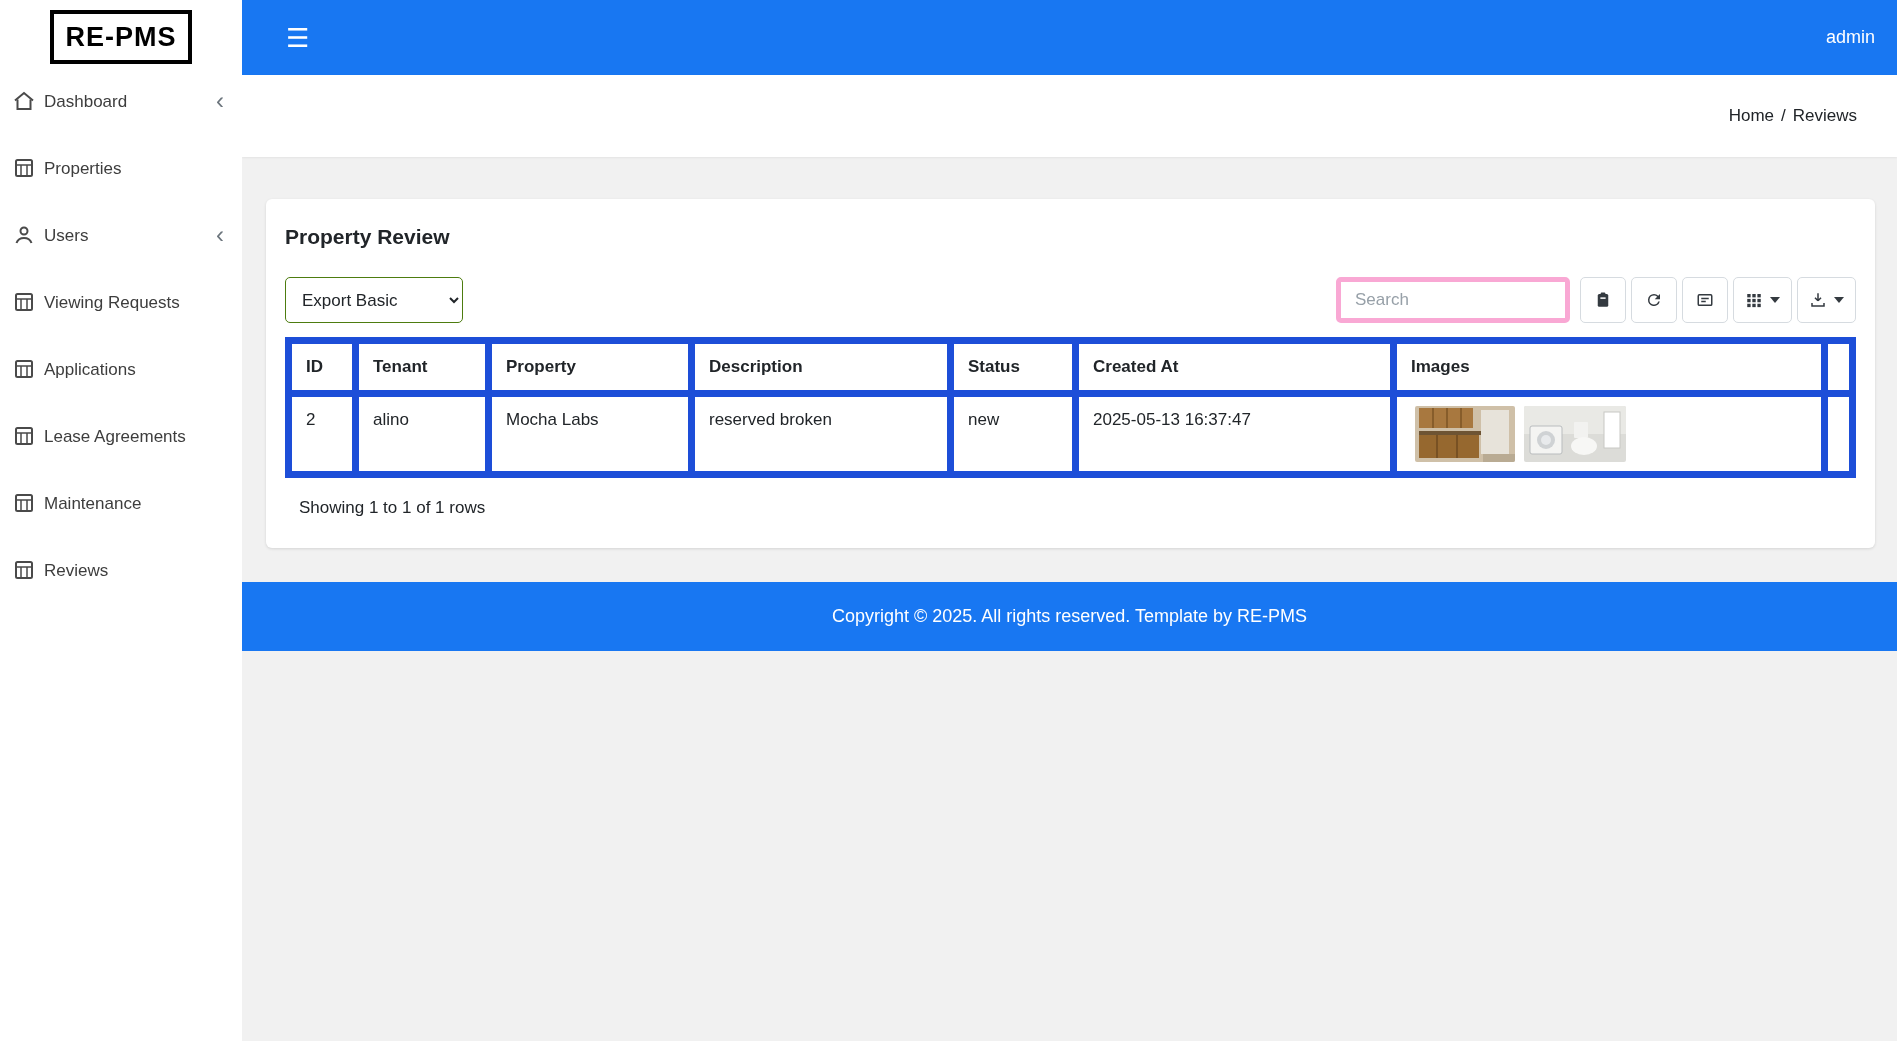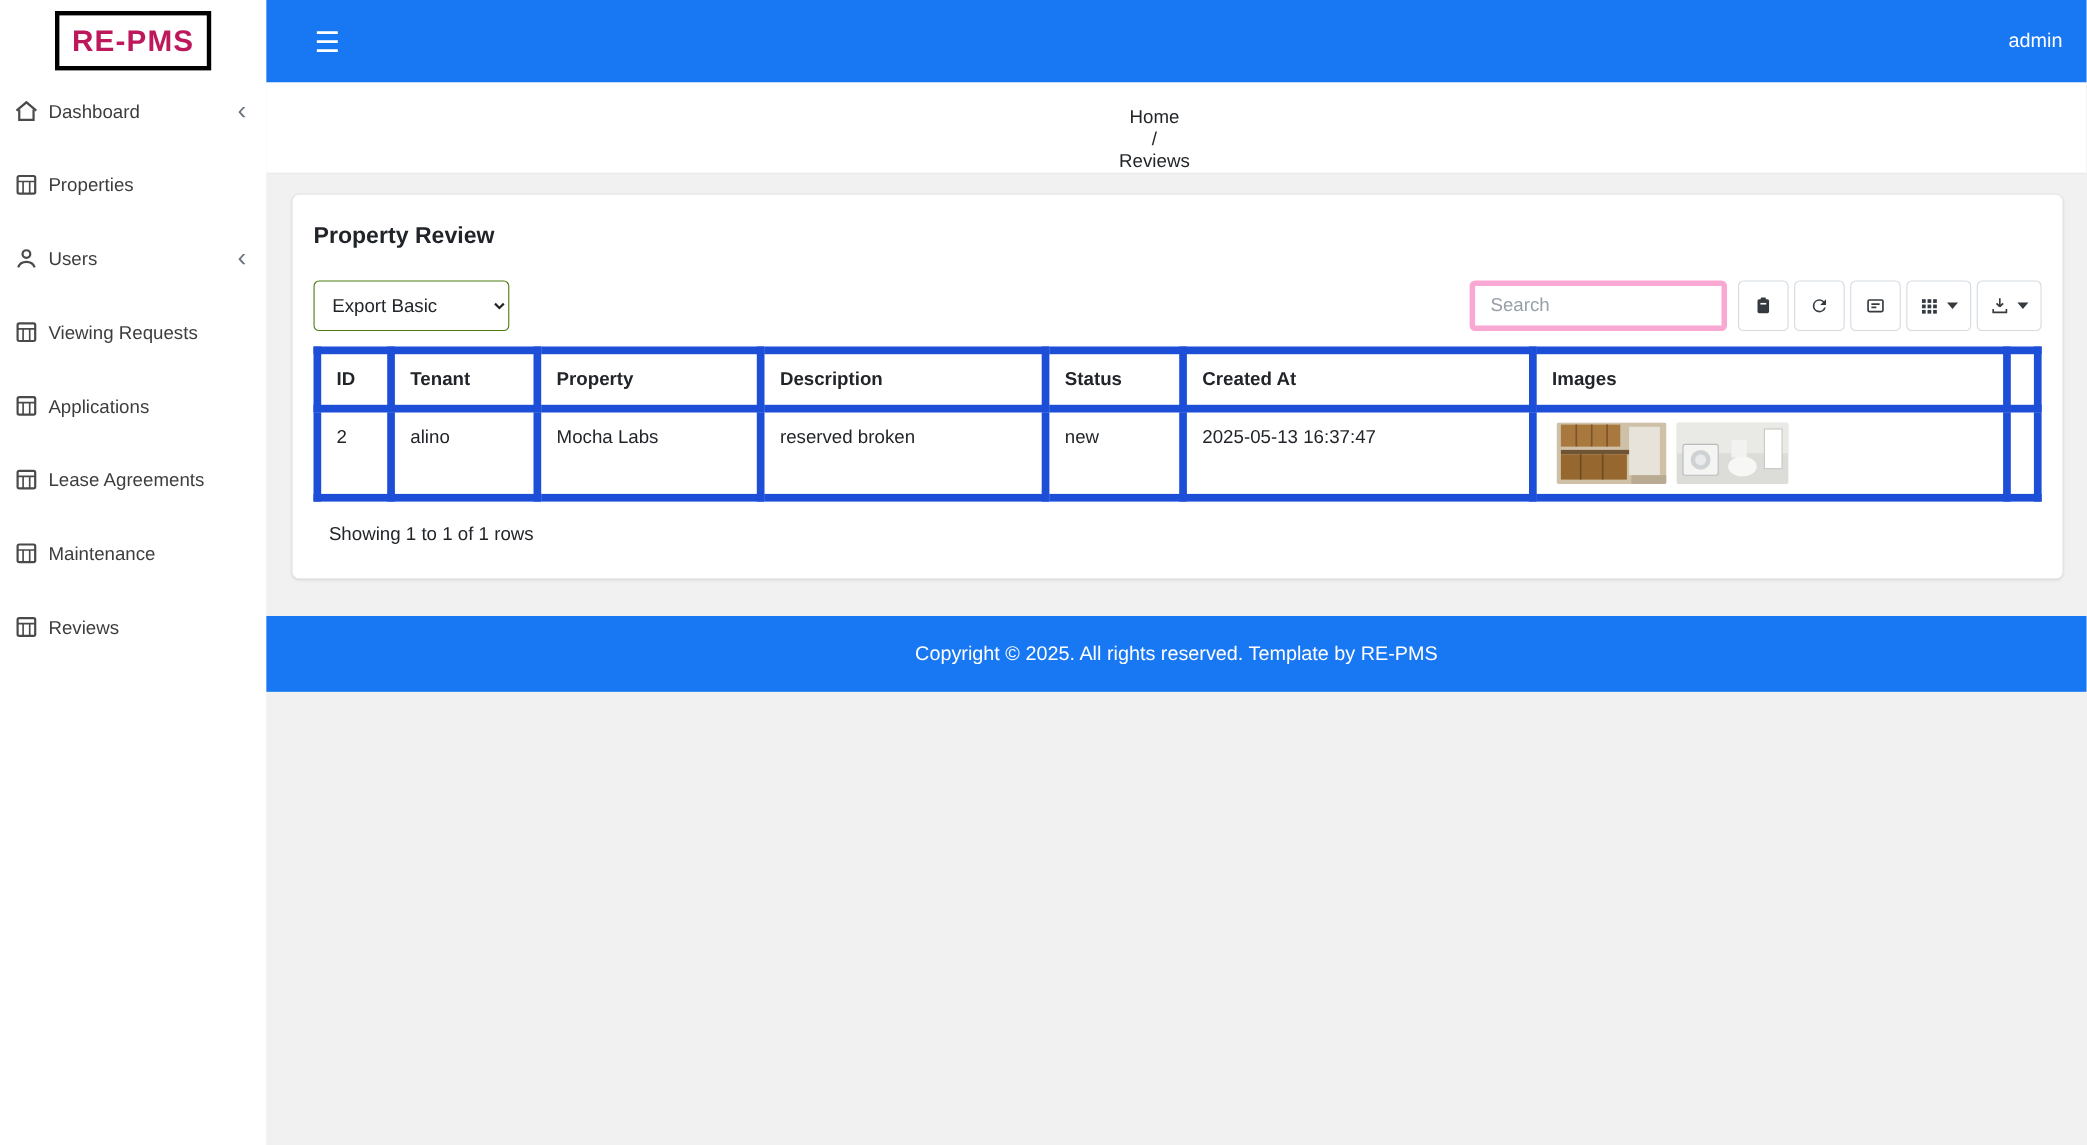--- a/index.html
+++ b/index.html
@@ -13,21 +13,21 @@
   }
   .app { display: flex; min-height: 100vh; width: 100%; }
 
   
   .sidebar {
     width: 242px; min-width: 242px; background: #fff; z-index: 2;
   }
   .logo {
     width: 142px; height: 54px; margin: 10px auto 4px;
     border: 4px solid #000; display: flex; align-items: center; justify-content: center;
-    font-weight: 700; font-size: 27px; letter-spacing: 1px; color: #be185d;
+    font-weight: 700; font-size: 27px; letter-spacing: 1px; color: #000000;
     cursor: pointer; background: #fff;
   }
   .side-nav { margin-top: 4px; }
   .nav-item {
     display: block; position: relative;
     padding: 21px 38px 21px 12px;
     color: #3d3d3d; text-decoration: none; line-height: 1.35; cursor: pointer;
   }
   .nav-item .icon {
     display: inline-block; width: 24px; height: 24px; vertical-align: -6px;
@@ -47,29 +47,29 @@
     display: flex; align-items: center; padding: 0 22px 0 38px;
   }
   .hamburger {
     background: none; border: none; color: #fff; font-size: 26px; line-height: 1;
     cursor: pointer; padding: 4px 6px;
   }
   .admin-link { margin-left: auto; color: #fff; font-size: 18px; text-decoration: none; cursor: pointer; }
 
   .breadcrumb-bar {
     background: #fff; height: 82px; display: flex; align-items: center; justify-content: flex-end;
-    padding-right: 40px; box-shadow: 0 1px 2px rgba(0,0,0,.06); flex-direction: column;
+    padding-right: 40px; box-shadow: 0 1px 2px rgba(0,0,0,.06);
   }
   .breadcrumb-bar a { color: #212529; text-decoration: none; cursor: pointer; }
   .crumb-sep { margin: 0 7px; color: #212529; }
 
   
   .content { flex: 0 0 auto; }
   .card {
-    background: #fff; margin: 20px 22px 34px 24px; border-radius: 6px;
+    background: #fff; margin: 42px 22px 34px 24px; border-radius: 6px;
     box-shadow: 0 1px 3px rgba(0,0,0,.12); padding: 24px 19px 6px;
   }
   .page-title { margin: 2px 0 28px; font-size: 21px; font-weight: 700; color: #212529; }
 
   .toolbar { display: flex; justify-content: space-between; align-items: center; margin-bottom: 14px; }
   .export-select {
     height: 46px; min-width: 178px; border: 1px solid #4d7c0f; border-radius: 5px;
     padding: 0 12px; font-size: 17px; color: #212529; background: #fff;
     font-family: "Liberation Sans", sans-serif; cursor: pointer;
   }

